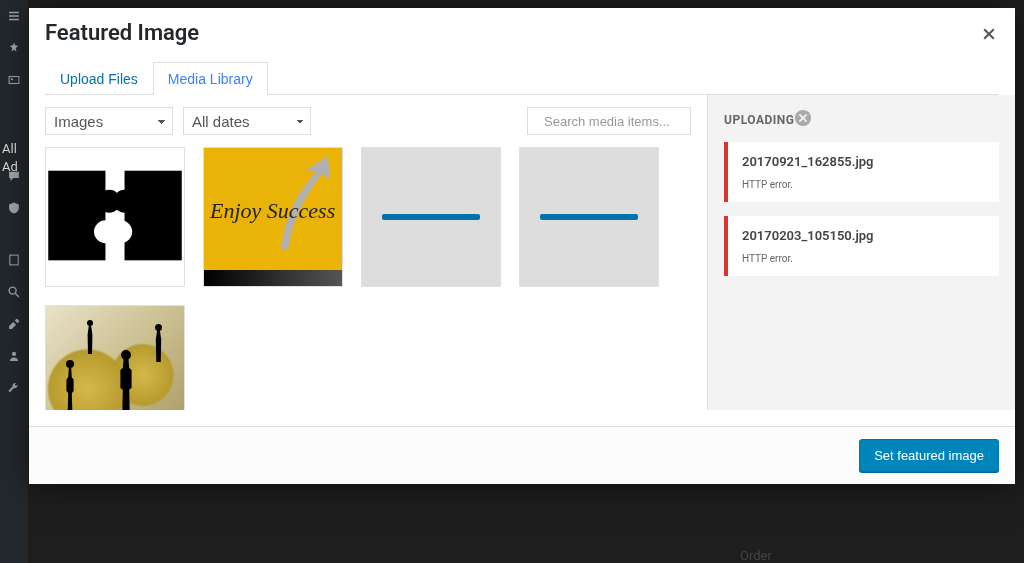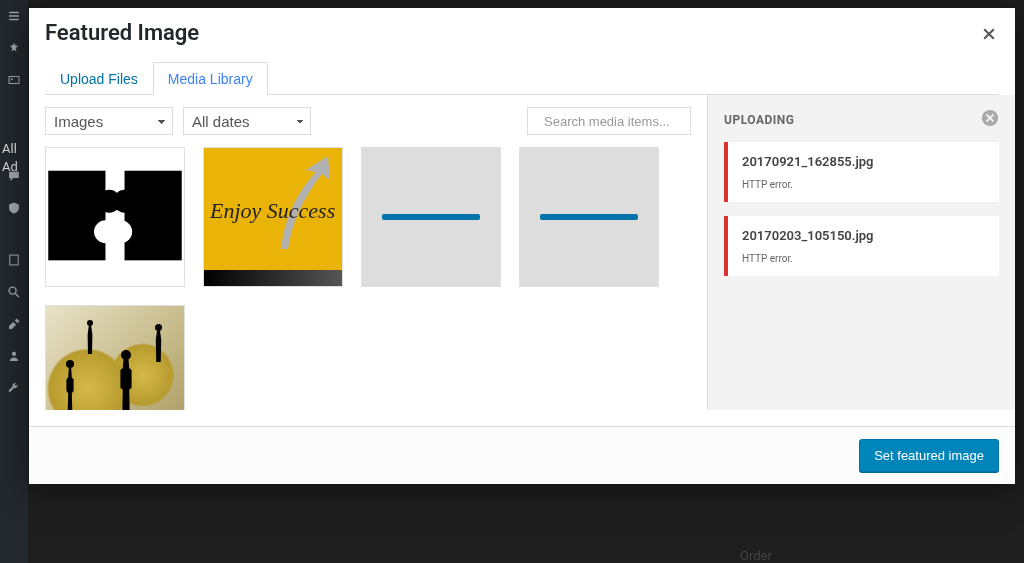--- a/index.html
+++ b/index.html
@@ -236,21 +236,20 @@
 
 .side-panel {
   width: 307px;
   background: #f3f3f3;
   padding: 14px 16px;
   position: relative;
 }
 .side-heading {
   display: flex;
   align-items: center;
-  justify-content: space-between;
   margin-bottom: 12px;
 }
 .side-heading-text {
   font-size: 12px;
   font-weight: 700;
   letter-spacing: 0.5px;
   color: #666;
 }
 .dismiss-btn {
   color: #aaa;

